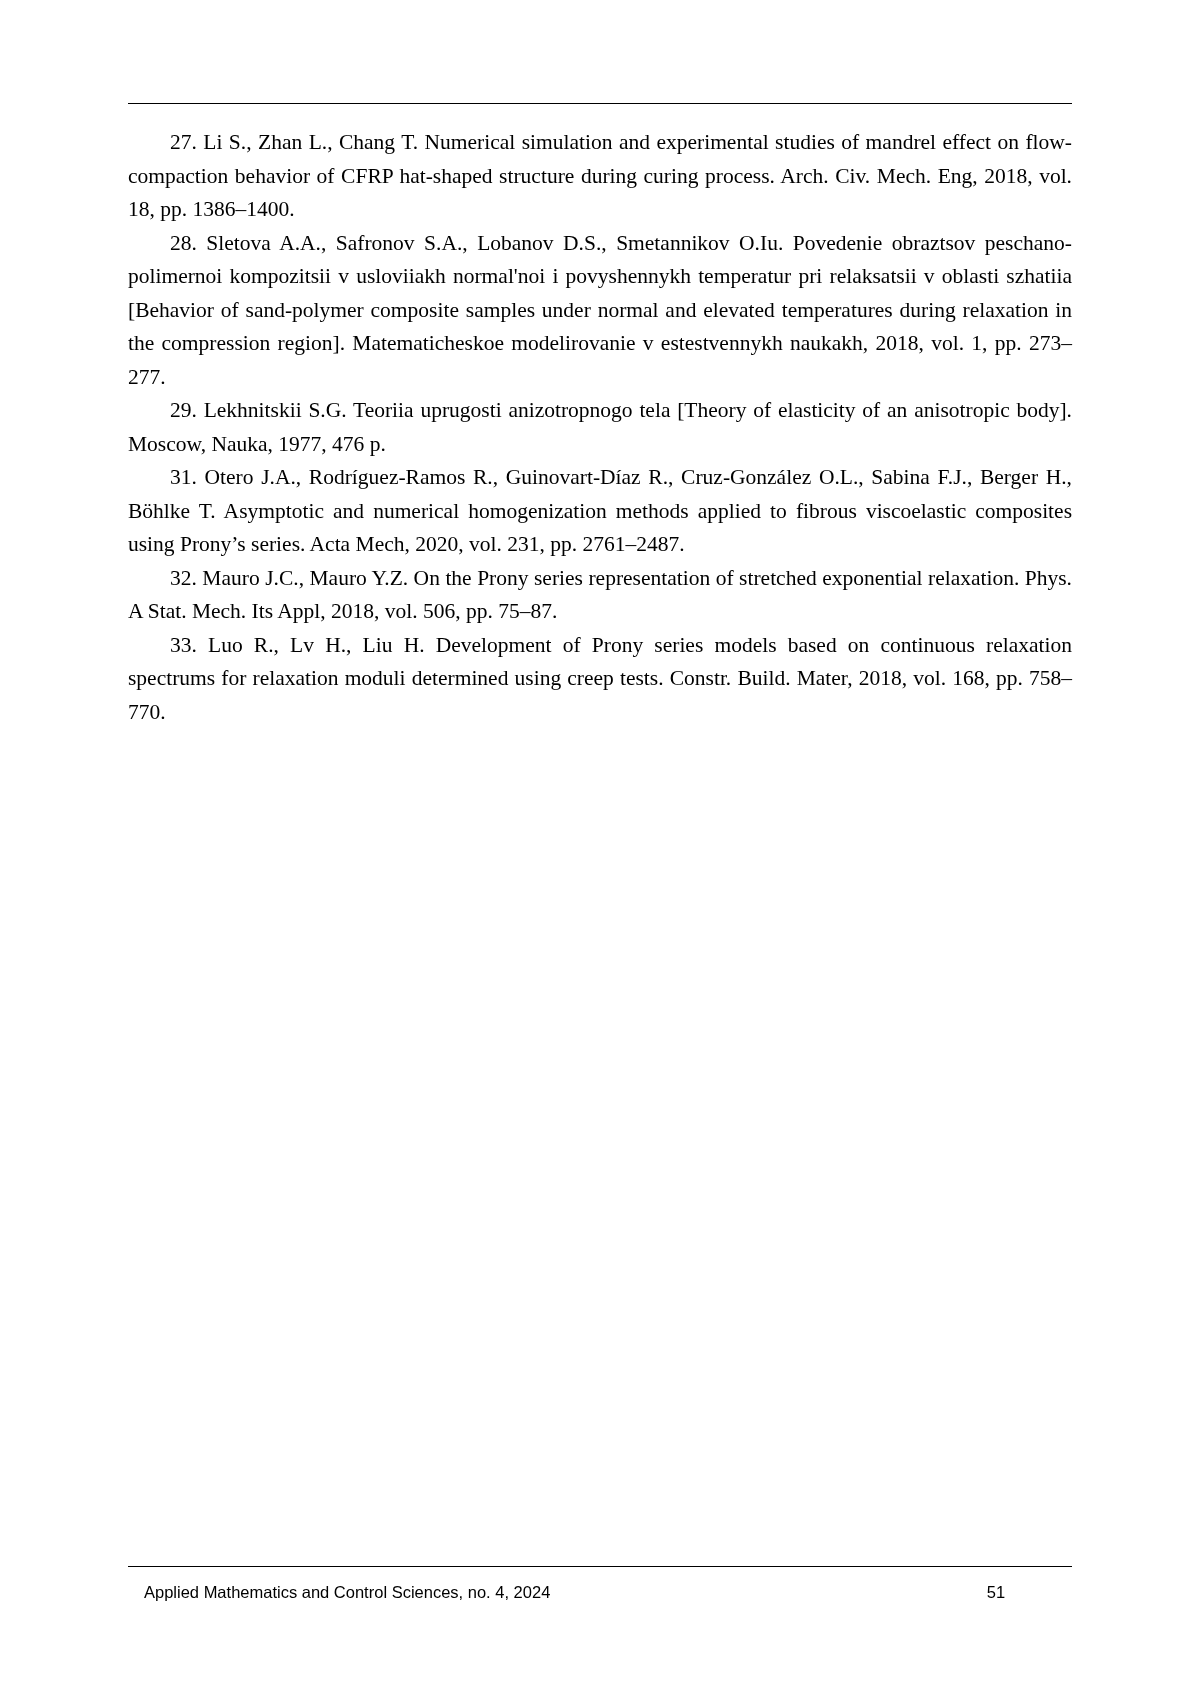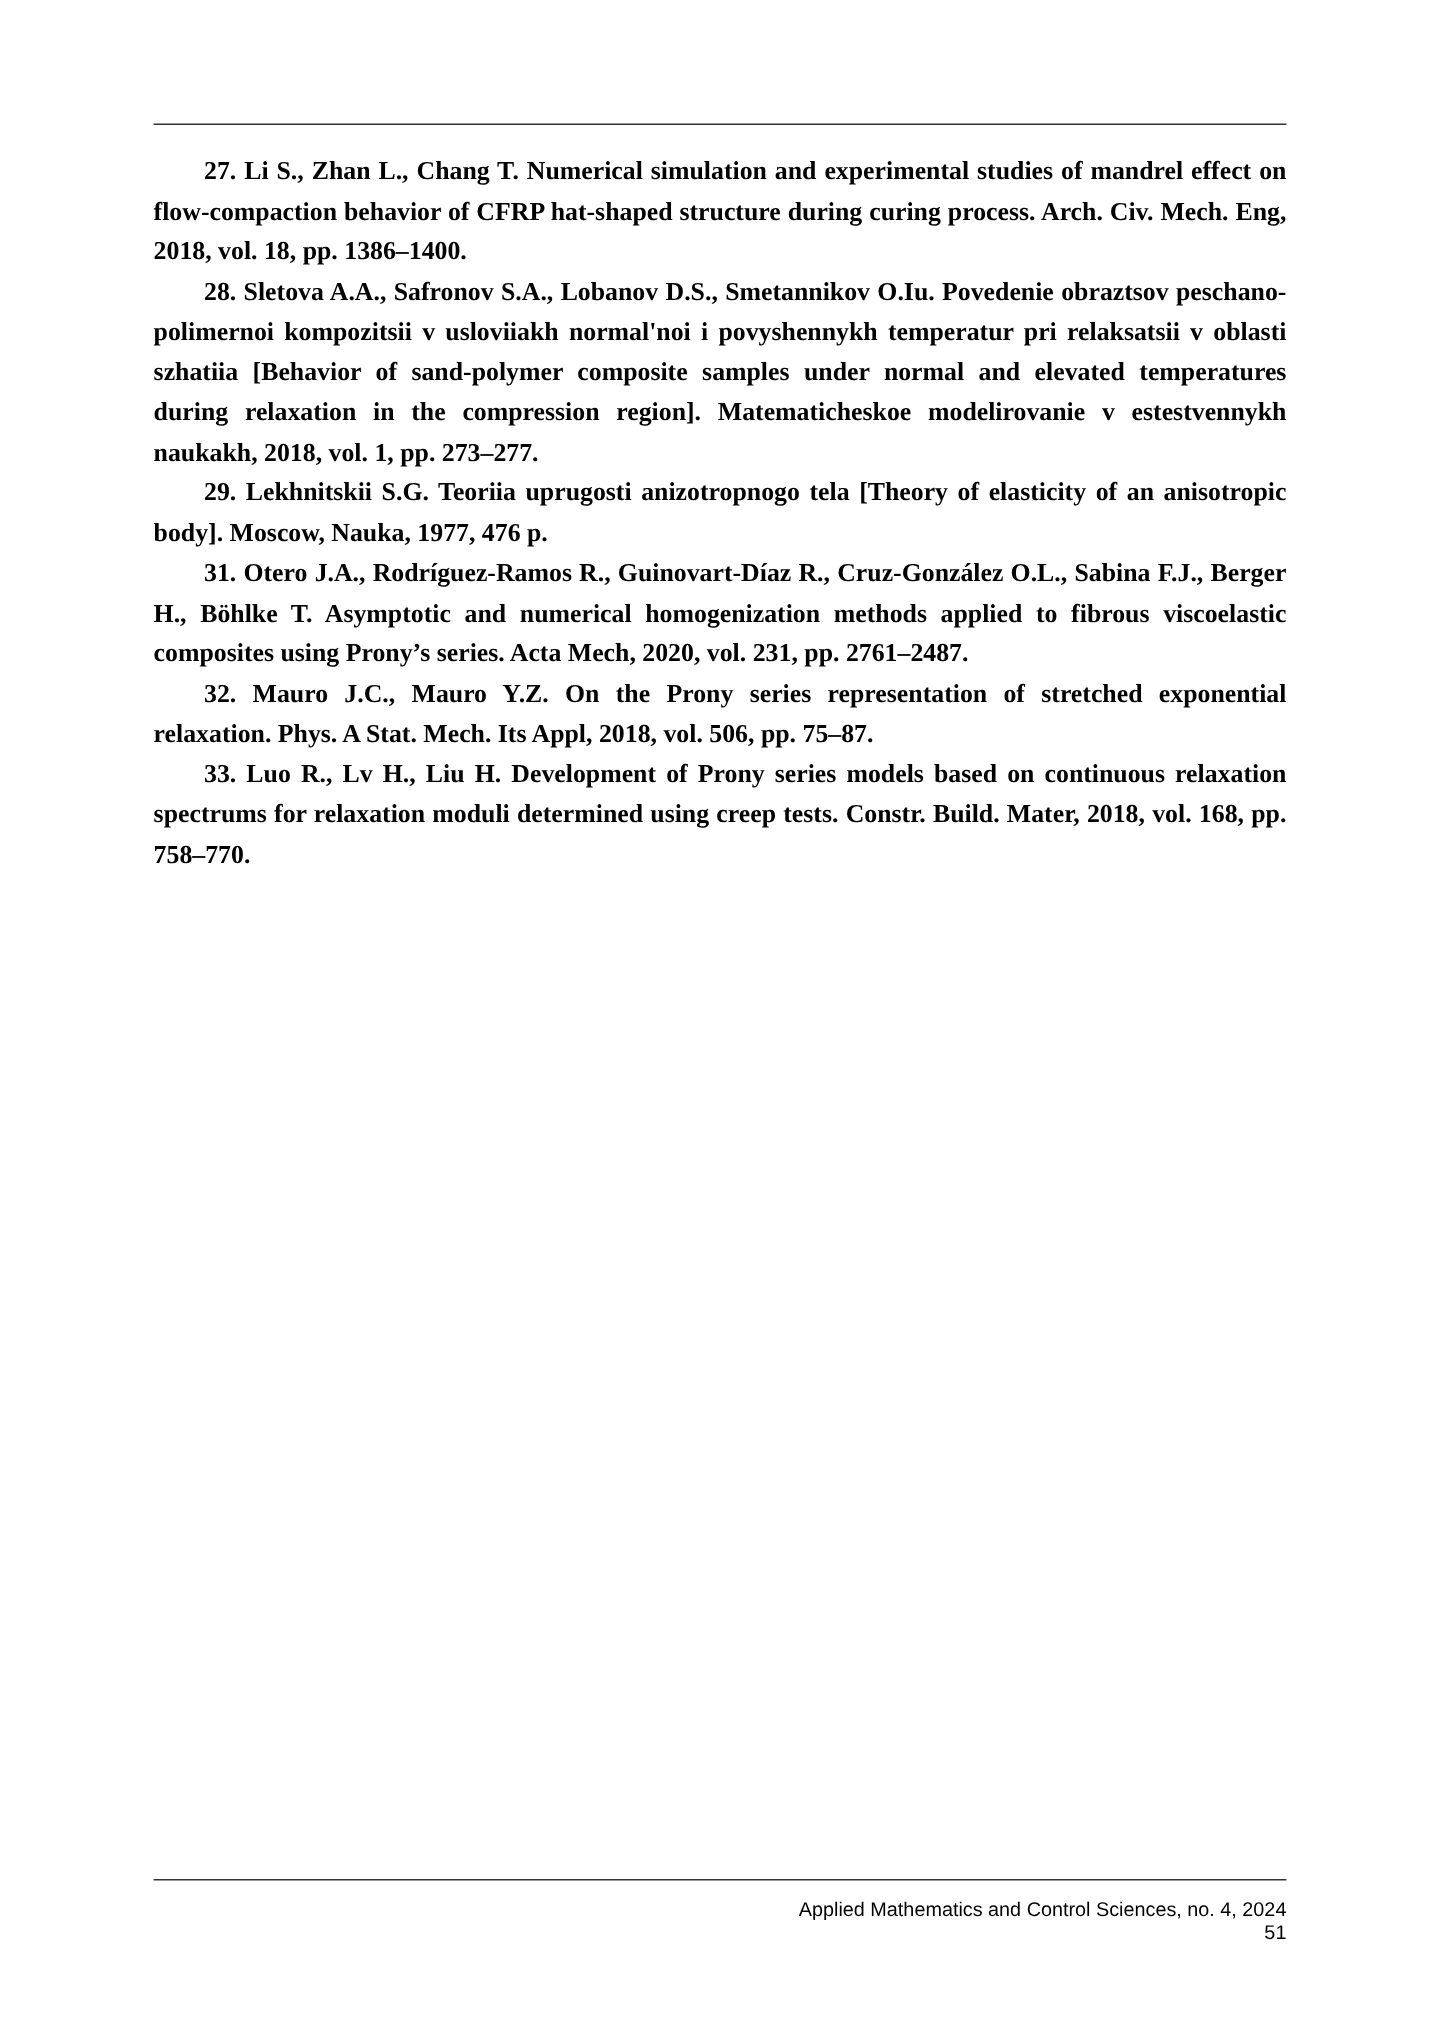--- a/index.html
+++ b/index.html
@@ -42,21 +42,20 @@
     background: #000;
   }
   .content {
     position: absolute;
     top: 126px;
     left: 128px;
     width: 944px;
     text-align: justify;
     font-size: 21.5px;
     line-height: 33.5px;
-    font-weight: bold;
   }
   .ref-item {
     text-indent: 42px;
     margin: 0 0 0 0;
     text-align: justify;
     text-justify: inter-word;
   }
   .rule-bottom {
     position: absolute;
     top: 1566px;
@@ -69,30 +68,29 @@
     position: absolute;
     top: 1583px;
     left: 128px;
     width: 944px;
     font-family: "Liberation Sans", sans-serif;
     font-size: 16.5px;
     color: #000;
   }
   .footer-center {
     position: absolute;
-    left: 0;
+    left: 16px;
     width: 944px;
-    text-align: right;
+    text-align: left;
   }
   .footer-page {
     position: absolute;
-    right: 0;
+    right: 16px;
     width: 120px;
-    text-align: right;
-    margin-top: 19px;
+    text-align: center;
   }
 </style>
 </head>
 <body>
 
 <div class="page">
 
 
   <div class="rule-top"></div>
 

